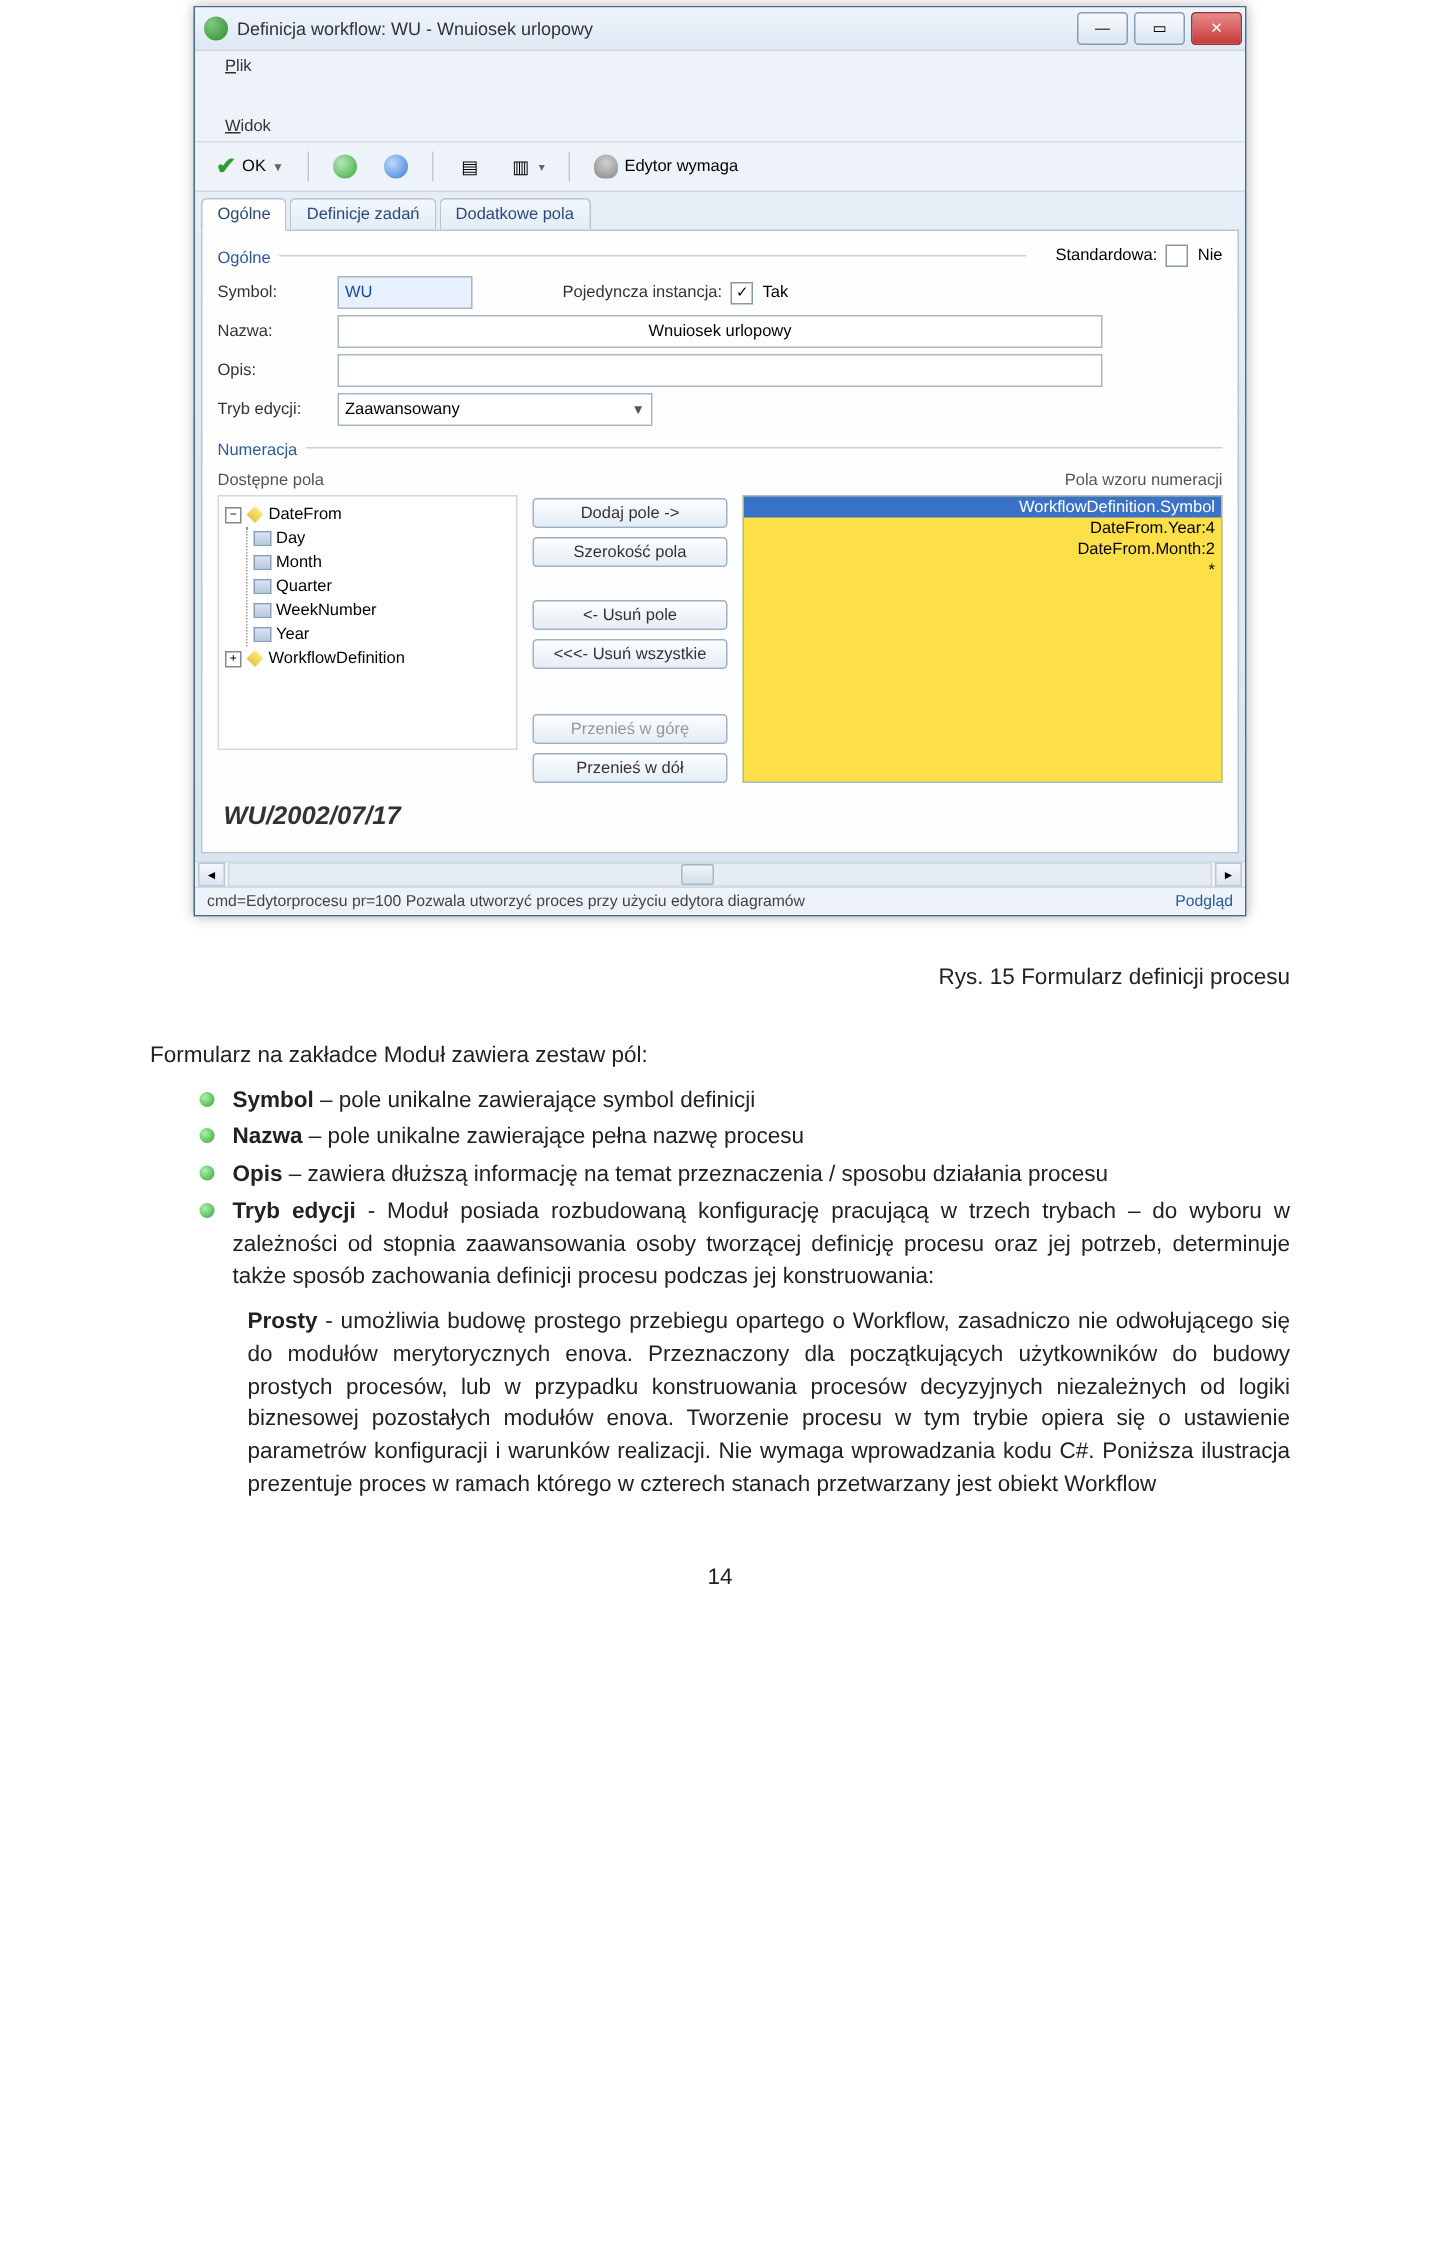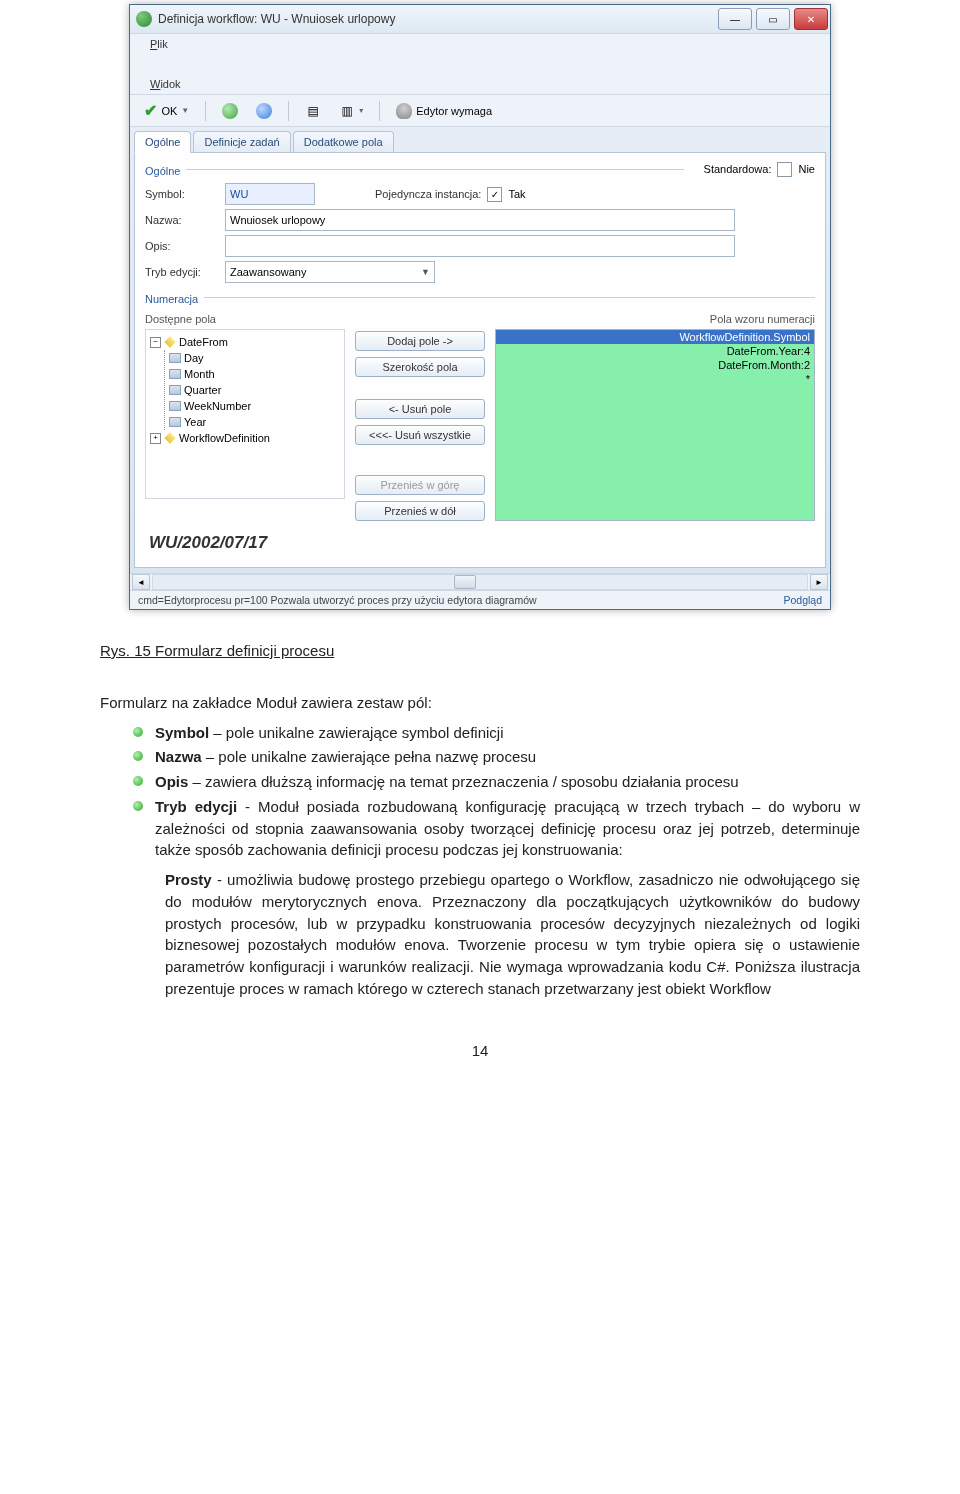--- a/index.html
+++ b/index.html
@@ -99,21 +99,21 @@
   .field-row{display:flex;align-items:center;margin:4px 0;}
   .field-row label{color:#333;}
   .field-row .lbl1{width:80px;}
   .field-row input[type=text]{
     border:1px solid #a8b6c6;
     padding:2px 4px;
     height:16px;
     font-size:11px;
   }
   .field-row input.symbol{width:80px;background:#e8f0ff;color:#1a4a9a;}
-  .field-row input.name{width:500px;}
+  .field-row input.name{width:500px;text-align:center;}
   .field-row input.wide{width:500px;}
   .select-box{border:1px solid #a8b6c6;padding:2px 4px;height:16px;width:200px;background:#fff;display:flex;align-items:center;justify-content:space-between;}
   .select-box .arrow{font-size:9px;color:#555;}
   .chk{width:13px;height:13px;border:1px solid #8899aa;background:#fff;display:inline-flex;align-items:center;justify-content:center;font-size:10px;}
   .group-title{color:#2a5a9a;margin:6px 0 2px 0;font-weight:normal;}
   .group-row{display:flex;align-items:center;}
   .group-row .line{flex:1;height:1px;background:#c5d2e0;margin-left:6px;}
   .numer-area{display:flex;gap:10px;margin-top:6px;}
   .tree-col{width:200px;}
   .tree-col .col-title, .list-col .col-title{color:#555;margin-bottom:4px;}
@@ -129,42 +129,42 @@
     border:1px solid #9cb0c6;
     background:linear-gradient(#fdfefe,#e4ecf5);
     padding:3px 6px;
     border-radius:3px;
     text-align:center;
     font-size:11px;
     color:#333;
   }
   .btn.disabled{color:#999;}
   .list-col{flex:1;text-align:right;}
-  .listbox{border:1px solid #a8b6c6;height:190px;background:#86efac;font-size:11px;}
+  .listbox{border:1px solid #a8b6c6;height:190px;background:#fde047;font-size:11px;}
   .listbox .item{padding:1px 4px;}
   .listbox .item.sel{background:#3a72c8;color:#fff;}
   .preview{margin:12px 4px 4px 4px;font-size:17px;font-weight:bold;font-style:italic;color:#333;}
   .scrollbar-h{display:flex;align-items:center;background:#eef2f7;border-top:1px solid #cfd8e2;height:16px;padding:0 2px;}
   .sb-btn{width:16px;height:14px;background:linear-gradient(#f5f8fc,#dbe4ef);border:1px solid #b8c6d6;font-size:8px;display:flex;align-items:center;justify-content:center;}
   .sb-track{flex:1;height:14px;background:#e6ecf4;margin:0 2px;position:relative;border:1px solid #d0d8e2;}
   .sb-thumb{position:absolute;left:46%;width:20px;height:12px;top:0;background:linear-gradient(#f0f5fb,#d2dde9);border:1px solid #a8b6c6;border-radius:2px;}
   .statusbar{display:flex;justify-content:space-between;align-items:center;padding:3px 8px;background:#eef3fa;border-top:1px solid #cfd8e2;font-size:10.5px;color:#444;}
   .statusbar .right-link{color:#2a5a9a;}
 
   
   .doc {
     width: 760px;
     margin: 30px auto 0 auto;
     font-family: Arial, Helvetica, sans-serif;
     font-size: 15px;
     line-height: 1.45;
     color:#222;
     text-align: justify;
   }
-  .doc .caption{text-align:left;margin:20px 0 30px 0;font-size:15px;text-decoration:underline;}
+  .doc .caption{text-align:right;margin:20px 0 30px 0;font-size:15px;}
   .doc ul{list-style:none;padding-left:55px;margin:8px 0;}
   .doc ul li{position:relative;padding-left:0;margin:3px 0;}
   .doc ul li::before{
     content:"";
     position:absolute;
     left:-22px;top:5px;
     width:10px;height:10px;
     background:radial-gradient(circle at 35% 35%,#aef0ae,#2ca82c);
     border-radius:50%;
   }

